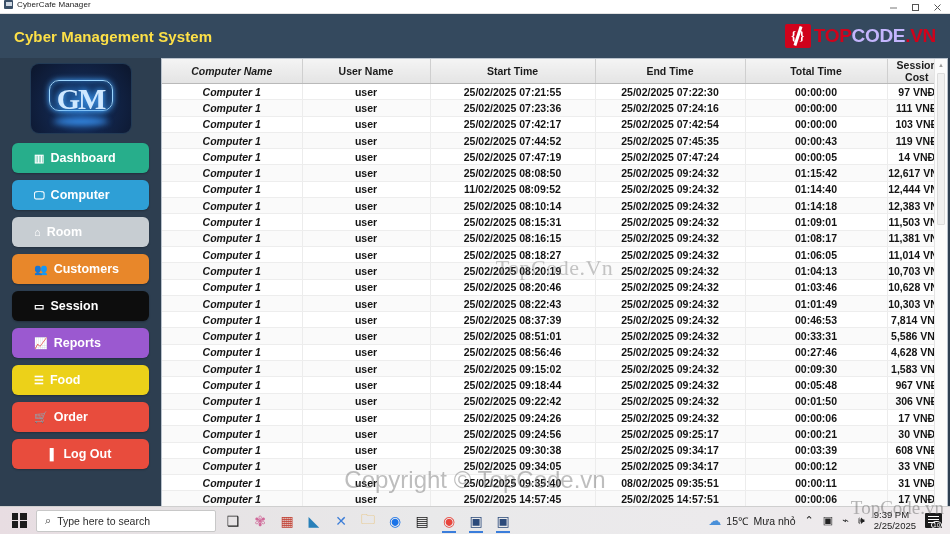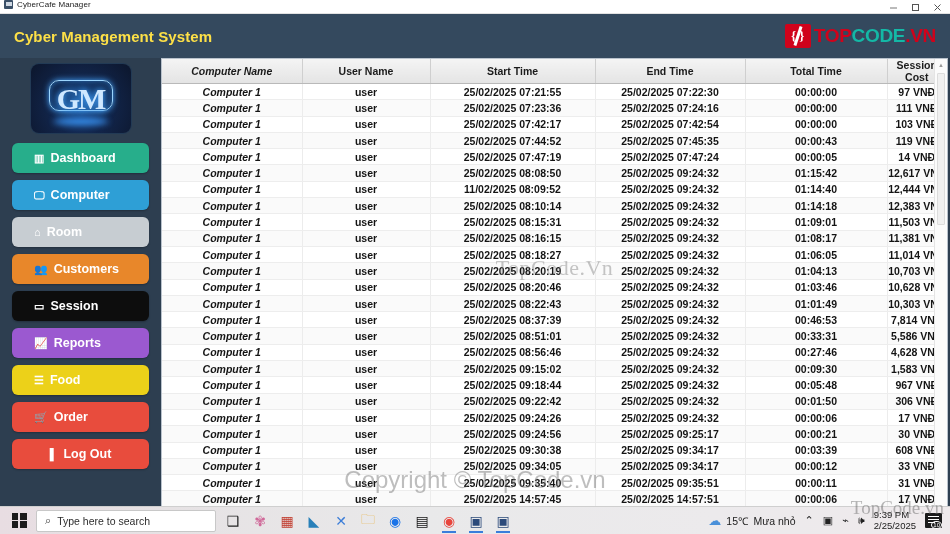--- a/index.html
+++ b/index.html
@@ -41,21 +41,21 @@
     color:#fff;font-size:12px;font-weight:bold;font-family:"Liberation Serif",serif;
     position:relative;
   }
   .brand-mark .slash{
     position:absolute;left:50%;top:2px;bottom:2px;width:3px;background:#fff;
     transform:translateX(-50%) rotate(18deg);
   }
   .brand-mark .br{position:relative;z-index:2;font-size:13px;color:#fff;}
   .brand-text { font-size:19px; font-weight:bold; letter-spacing:-.3px; }
   .brand-text .t{color:#d0021b;margin-top:27px;}
-  .brand-text .c{color:#14b8a6;}
+  .brand-text .c{color:#c4b5fd;}
   .brand-text .vn{color:#d0021b;}
 
   
   .bodysplit { display:flex; height:462px; background:#2d3e50; }
 
   
   .sidebar { width:161px; flex:0 0 161px; padding:6px 12px 0 12px; }
   .logo-box {
     width:100px;height:69px;margin:0 auto 10px auto;border-radius:8px;
     background:radial-gradient(circle at 50% 62%, #1d4a8a 0%, #12254a 45%, #0c162c 100%);
@@ -462,21 +462,21 @@
                 <td class="c-user">user</td>
                 <td class="c-start">25/02/2025 09:34:05</td>
                 <td class="c-end">25/02/2025 09:34:17</td>
                 <td class="c-total">00:00:12</td>
                 <td>33 VNĐ</td>
               </tr>
               <tr>
                 <td class="c-name">Computer 1</td>
                 <td class="c-user">user</td>
                 <td class="c-start">25/02/2025 09:35:40</td>
-                <td class="c-end">25/02/2025 09:35:51</td>
+                <td class="c-end">08/02/2025 09:35:51</td>
                 <td class="c-total">00:00:11</td>
                 <td>31 VNĐ</td>
               </tr>
               <tr>
                 <td class="c-name">Computer 1</td>
                 <td class="c-user">user</td>
                 <td class="c-start">25/02/2025 14:57:45</td>
                 <td class="c-end">25/02/2025 14:57:51</td>
                 <td class="c-total">00:00:06</td>
                 <td>17 VNĐ</td>

